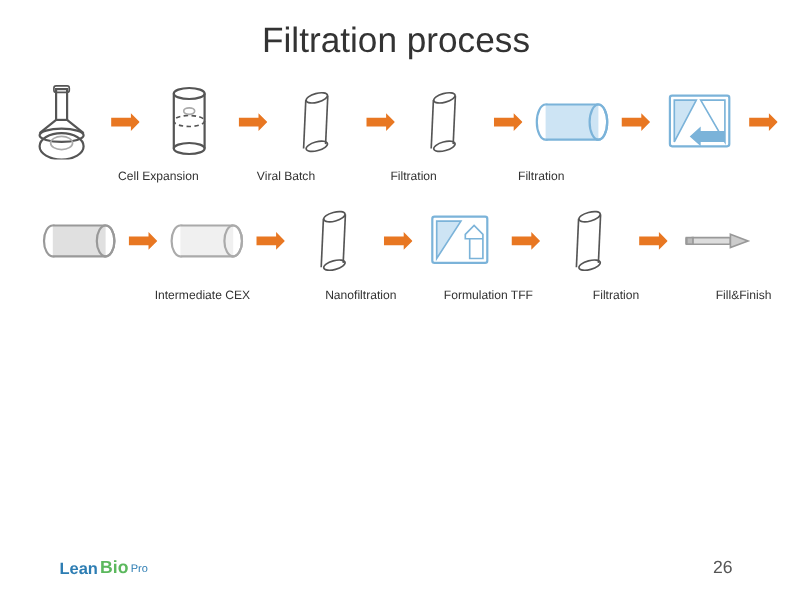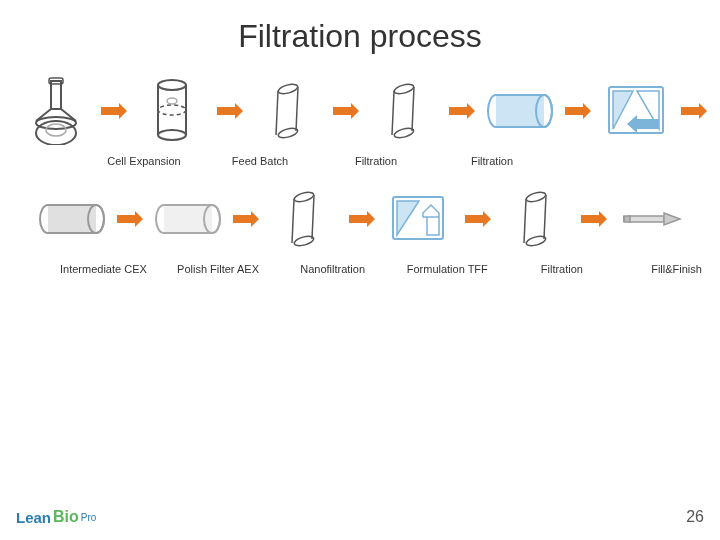--- a/index.html
+++ b/index.html
@@ -66,21 +66,21 @@
       height: 22px;
     }
 
     .footer {
       position: absolute;
       bottom: 14px;
       left: 0; right: 0;
       display: flex;
       align-items: center;
       justify-content: space-between;
-      padding: 0 16px;
+      padding: 0 54px;
       margin-top: 12px;
     }
 
     .footer-logo {
       display: flex;
       align-items: center;
       gap: 2px;
     }
 
     .logo-lean {
@@ -271,21 +271,21 @@
     </div>
 
   </div>
 
   <div class="labels-row1">
     <div style="width:88px; text-align:center;">
       <span class="step-label">Cell Expansion</span>
     </div>
     <div style="width:28px;"></div>
     <div style="width:88px; text-align:center;">
-      <span class="step-label">Feed Batch</span>
+      <span class="step-label">Viral Batch</span>
     </div>
     <div style="width:28px;"></div>
     <div style="width:88px; text-align:center;">
       <span class="step-label">Filtration</span>
     </div>
     <div style="width:28px;"></div>
     <div style="width:88px; text-align:center;">
       <span class="step-label">Filtration</span>
     </div>
     <div style="width:28px;"></div>
@@ -399,23 +399,20 @@
       </div>
     </div>
 
   </div>
 
   <div class="labels-row2">
     <div style="width:88px; text-align:center;">
       <span class="step-label">Intermediate CEX</span>
     </div>
     <div style="width:28px;"></div>
-    <div style="width:88px; text-align:center;">
-      <span class="step-label">Polish Filter AEX</span>
-    </div>
     <div style="width:28px;"></div>
     <div style="width:88px; text-align:center;">
       <span class="step-label">Nanofiltration</span>
     </div>
     <div style="width:28px;"></div>
     <div style="width:88px; text-align:center;">
       <span class="step-label">Formulation TFF</span>
     </div>
     <div style="width:28px;"></div>
     <div style="width:88px; text-align:center;">

